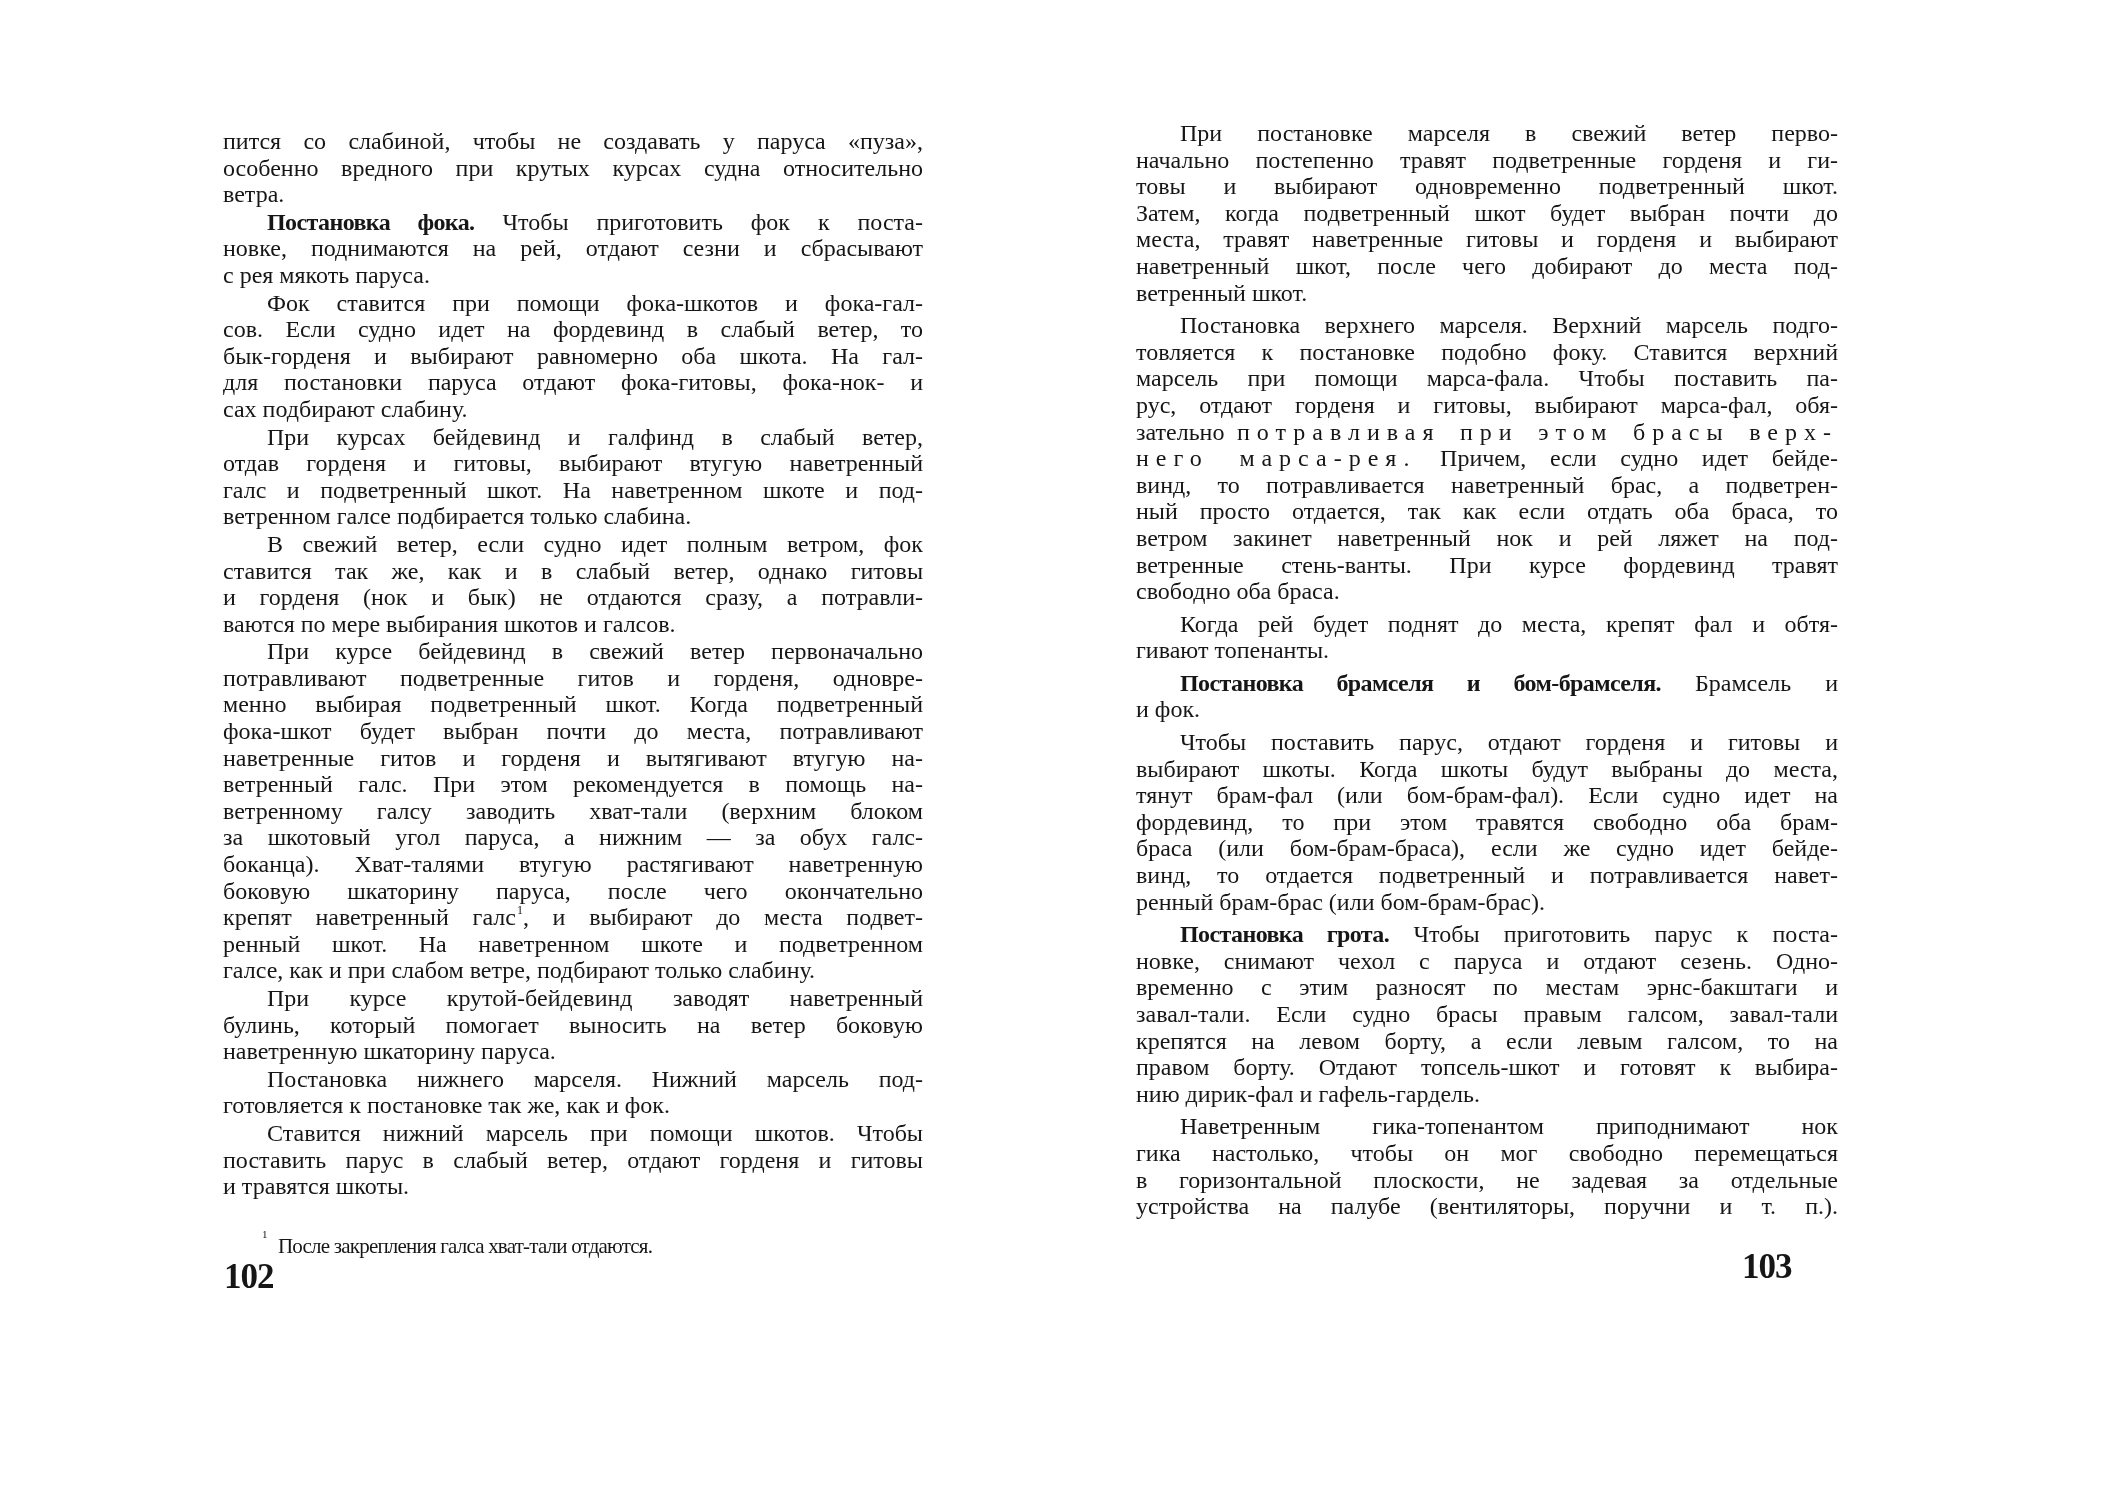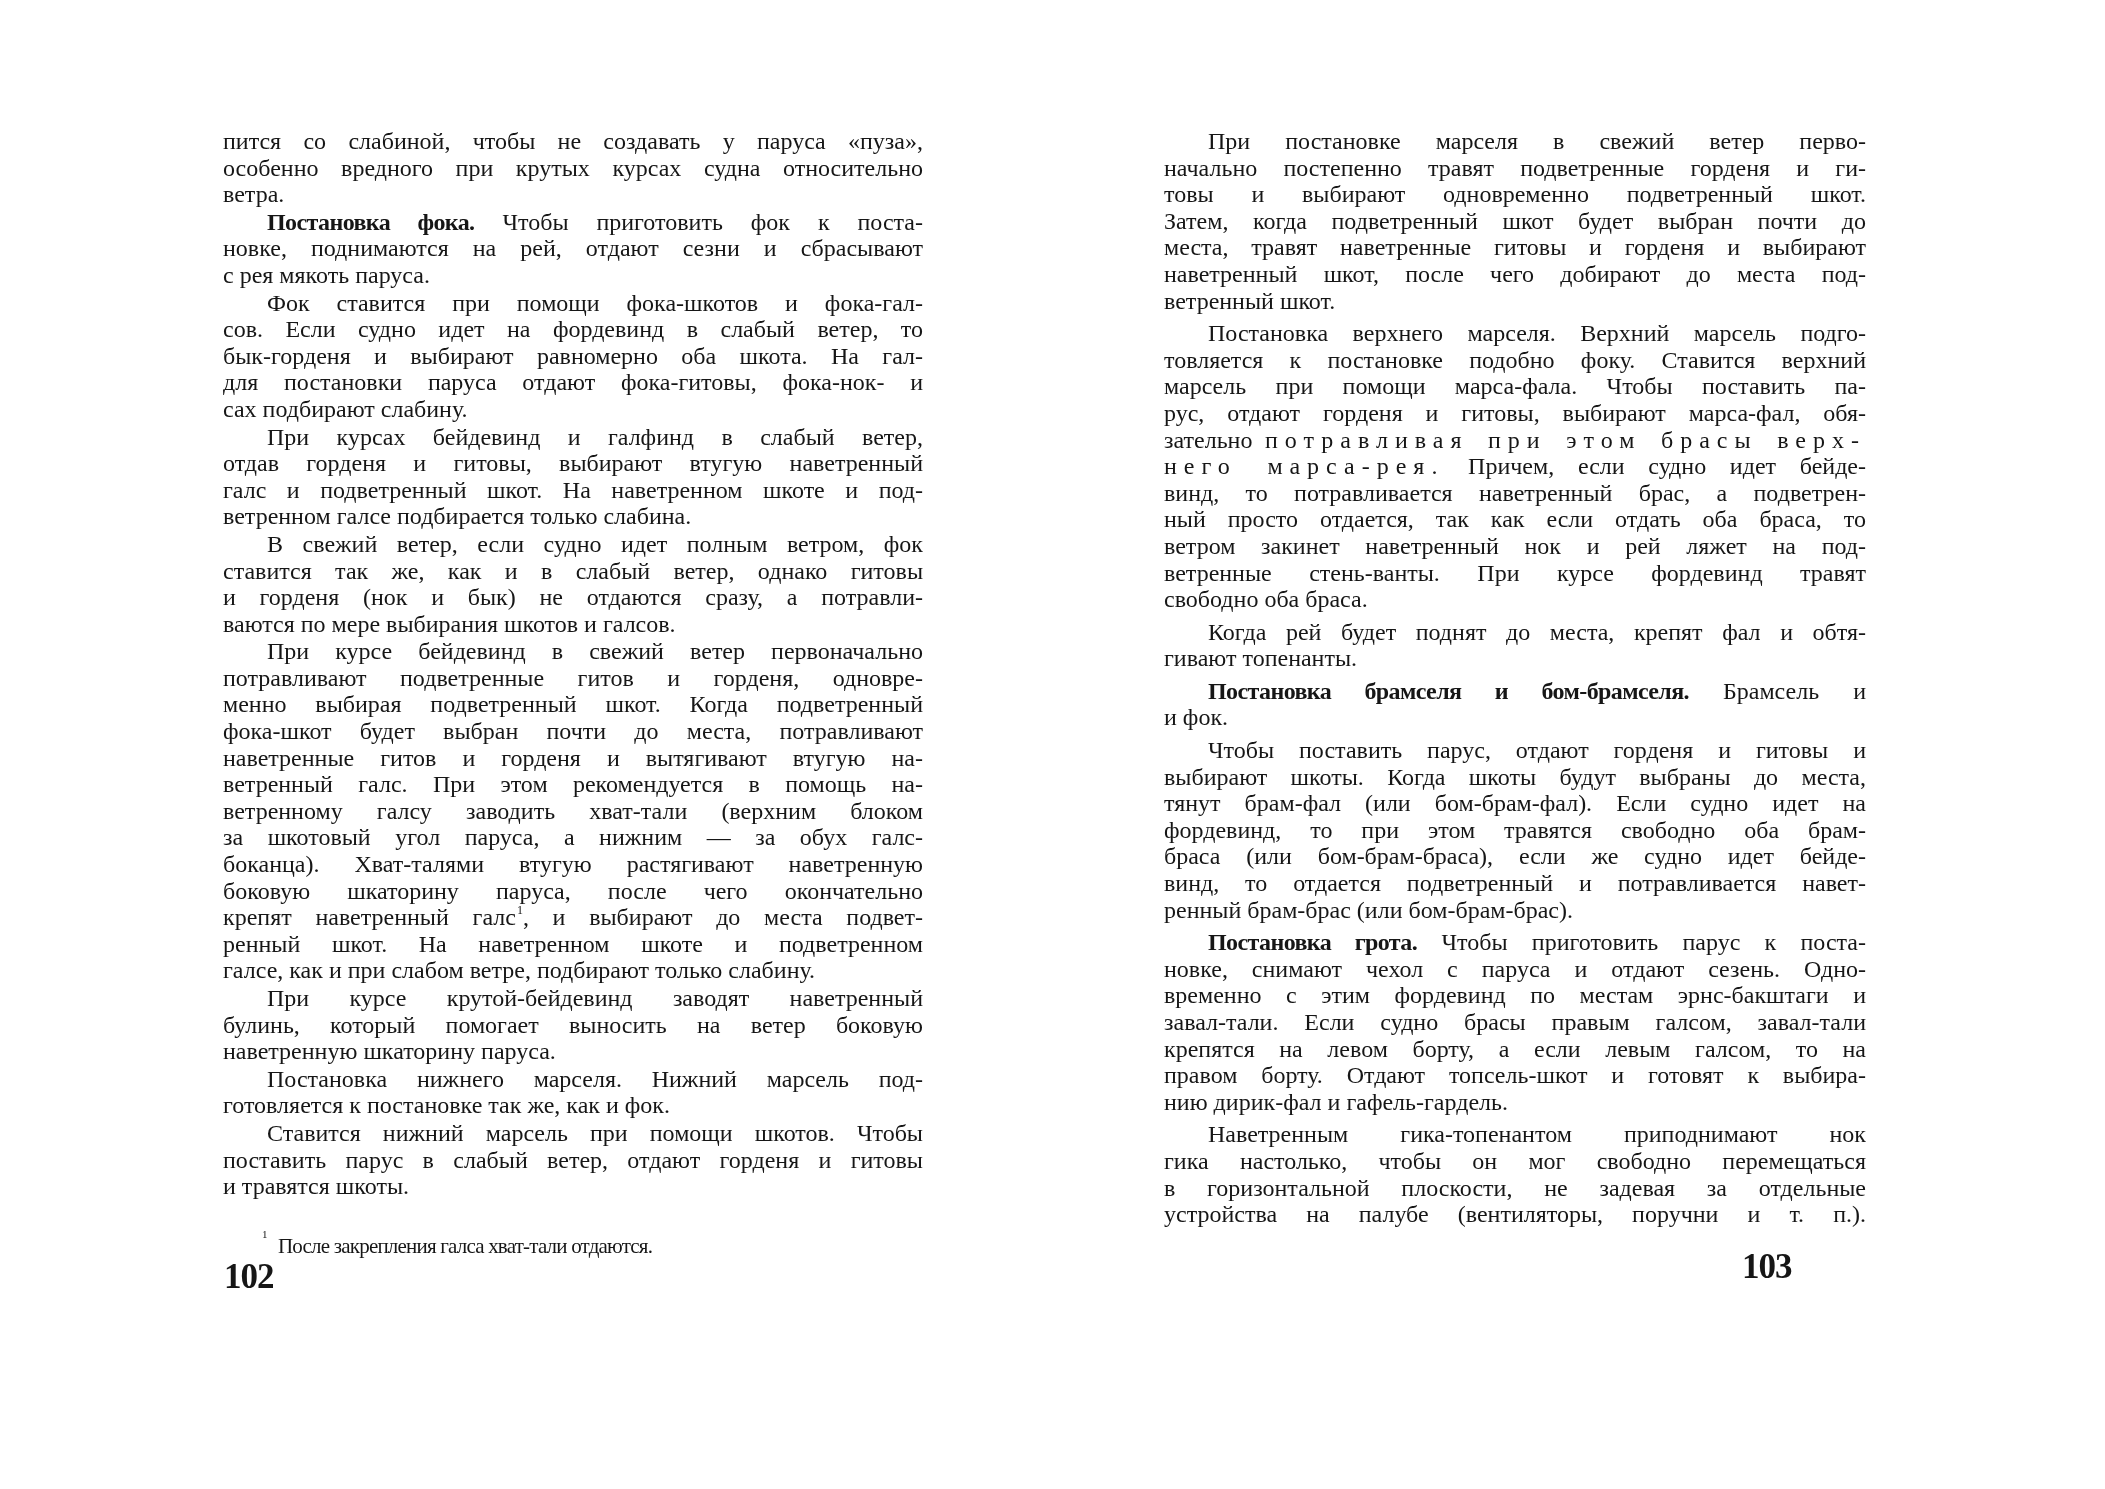--- a/index.html
+++ b/index.html
@@ -17,21 +17,21 @@
   }
   .spread {
     position: absolute;
     inset: 0;
     text-decoration: underline;
   }
   .page {
     position: absolute;
   }
   .page-left  { left: 223px; top: 128px; width: 700px; }
-  .page-right { left: 1136px; top: 128px; width: 702px; margin-left: 28px; }
+  .page-right { left: 1136px; top: 120px; width: 702px; }
 
   .para { margin: 0; }
   .page-left .para + .para  { margin-top: 1px; }
   .page-right .para + .para { margin-top: 6px; }
 
   .line {
     display: block;
     font-size: 24px;
     line-height: 26.6px;
     height: 26.6px;
@@ -345,21 +345,21 @@
           </span>
         </div>
         <div class="para">
           <span class="line indent">
             <span class="inner"><span class="b">Постановка грота.</span><span> Чтобы приготовить парус к поста-</span></span>
           </span>
           <span class="line">
             <span class="inner"><span>новке, снимают чехол с паруса и отдают сезень. Одно-</span></span>
           </span>
           <span class="line">
-            <span class="inner"><span>временно с этим фордевинд по местам эрнс-бакштаги и</span></span>
+            <span class="inner"><span>временно с этим разносят по местам эрнс-бакштаги и</span></span>
           </span>
           <span class="line">
             <span class="inner"><span>завал-тали. Если судно брасы правым галсом, завал-тали</span></span>
           </span>
           <span class="line">
             <span class="inner"><span>крепятся на левом борту, а если левым галсом, то на</span></span>
           </span>
           <span class="line">
             <span class="inner"><span>правом борту. Отдают топсель-шкот и готовят к выбира-</span></span>
           </span>

